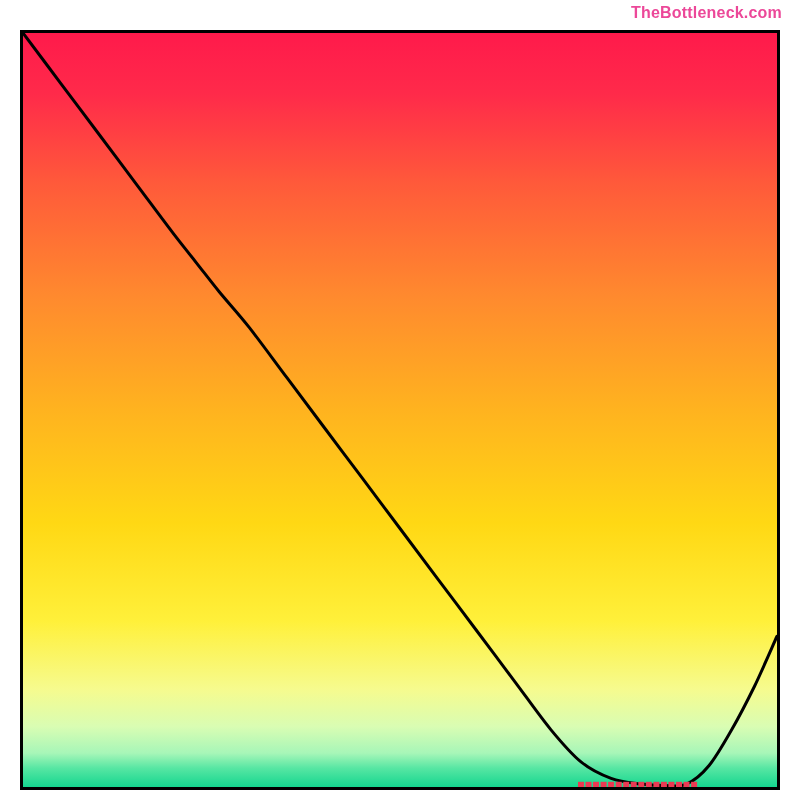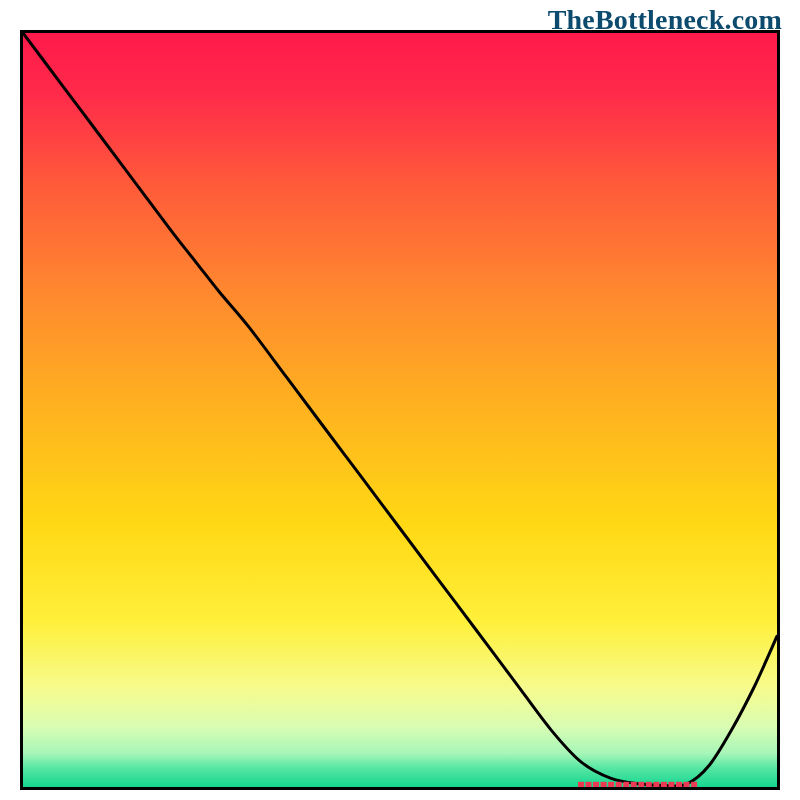--- a/index.html
+++ b/index.html
@@ -13,26 +13,25 @@
   }
   .stage {
     position: relative;
     width: 800px;
     height: 800px;
   }
   .watermark {
     position: absolute;
     top: 4px;
     right: 18px;
-    font-size: 28px;
+    font-size: 16px;
     font-weight: 600;
-    color: #0c4a6e;
+    color: #ec4899;
     letter-spacing: 0.2px;
     user-select: none;
-    font-family: Liberation Serif, serif;
   }
   .plot-frame {
     position: absolute;
     left: 20px;
     top: 30px;
     width: 760px;
     height: 760px;
     border: 3px solid #000;
     box-sizing: border-box;
     overflow: hidden;

